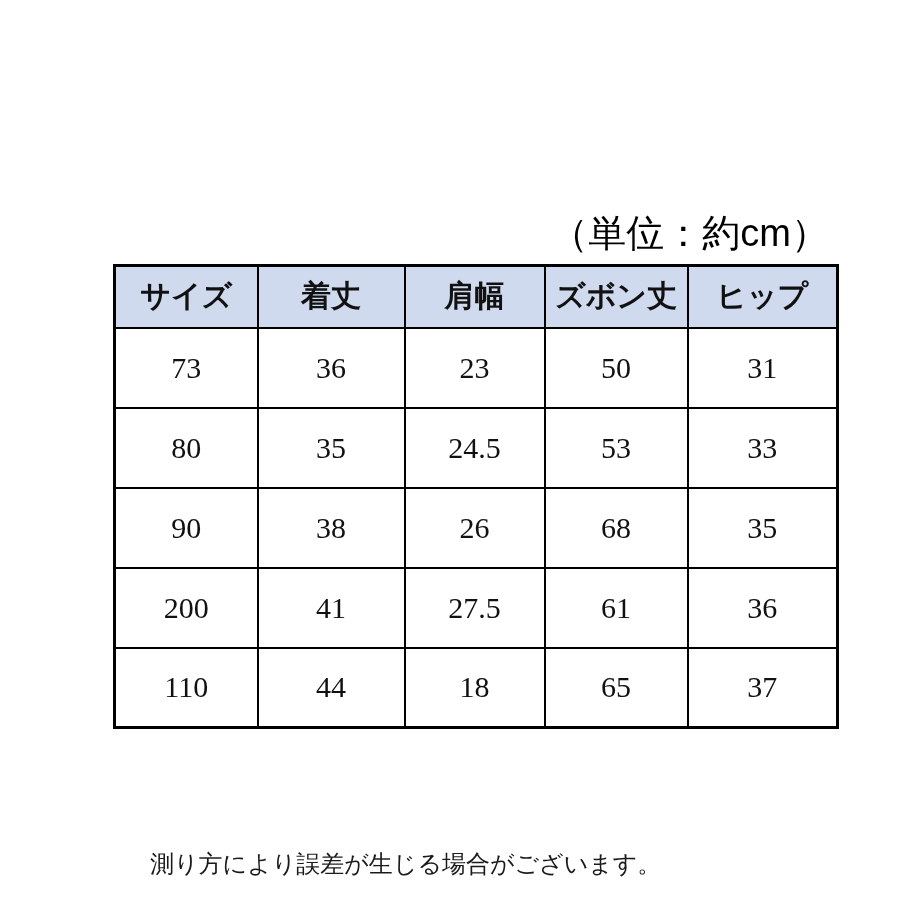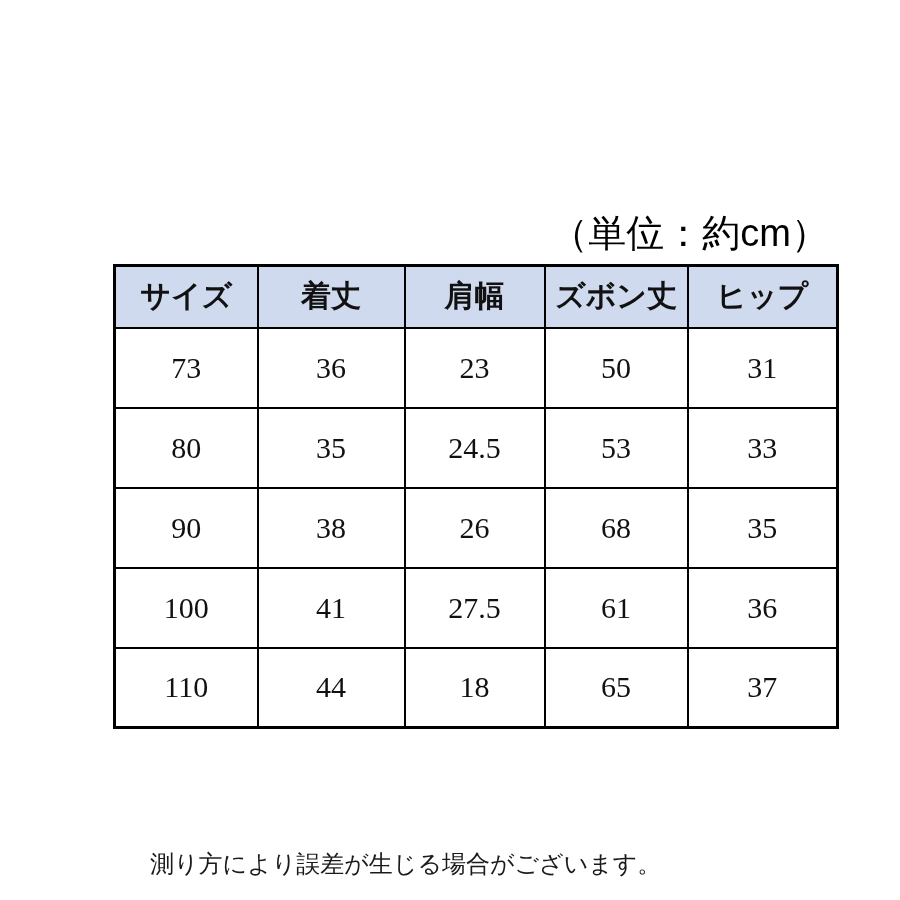--- a/index.html
+++ b/index.html
@@ -105,21 +105,21 @@
         <td>33</td>
       </tr>
       <tr>
         <td>90</td>
         <td>38</td>
         <td>26</td>
         <td>68</td>
         <td>35</td>
       </tr>
       <tr>
-        <td>100</td>
+        <td>200</td>
         <td>41</td>
         <td>27.5</td>
         <td>61</td>
         <td>36</td>
       </tr>
       <tr>
         <td>110</td>
         <td>44</td>
         <td>18</td>
         <td>65</td>

